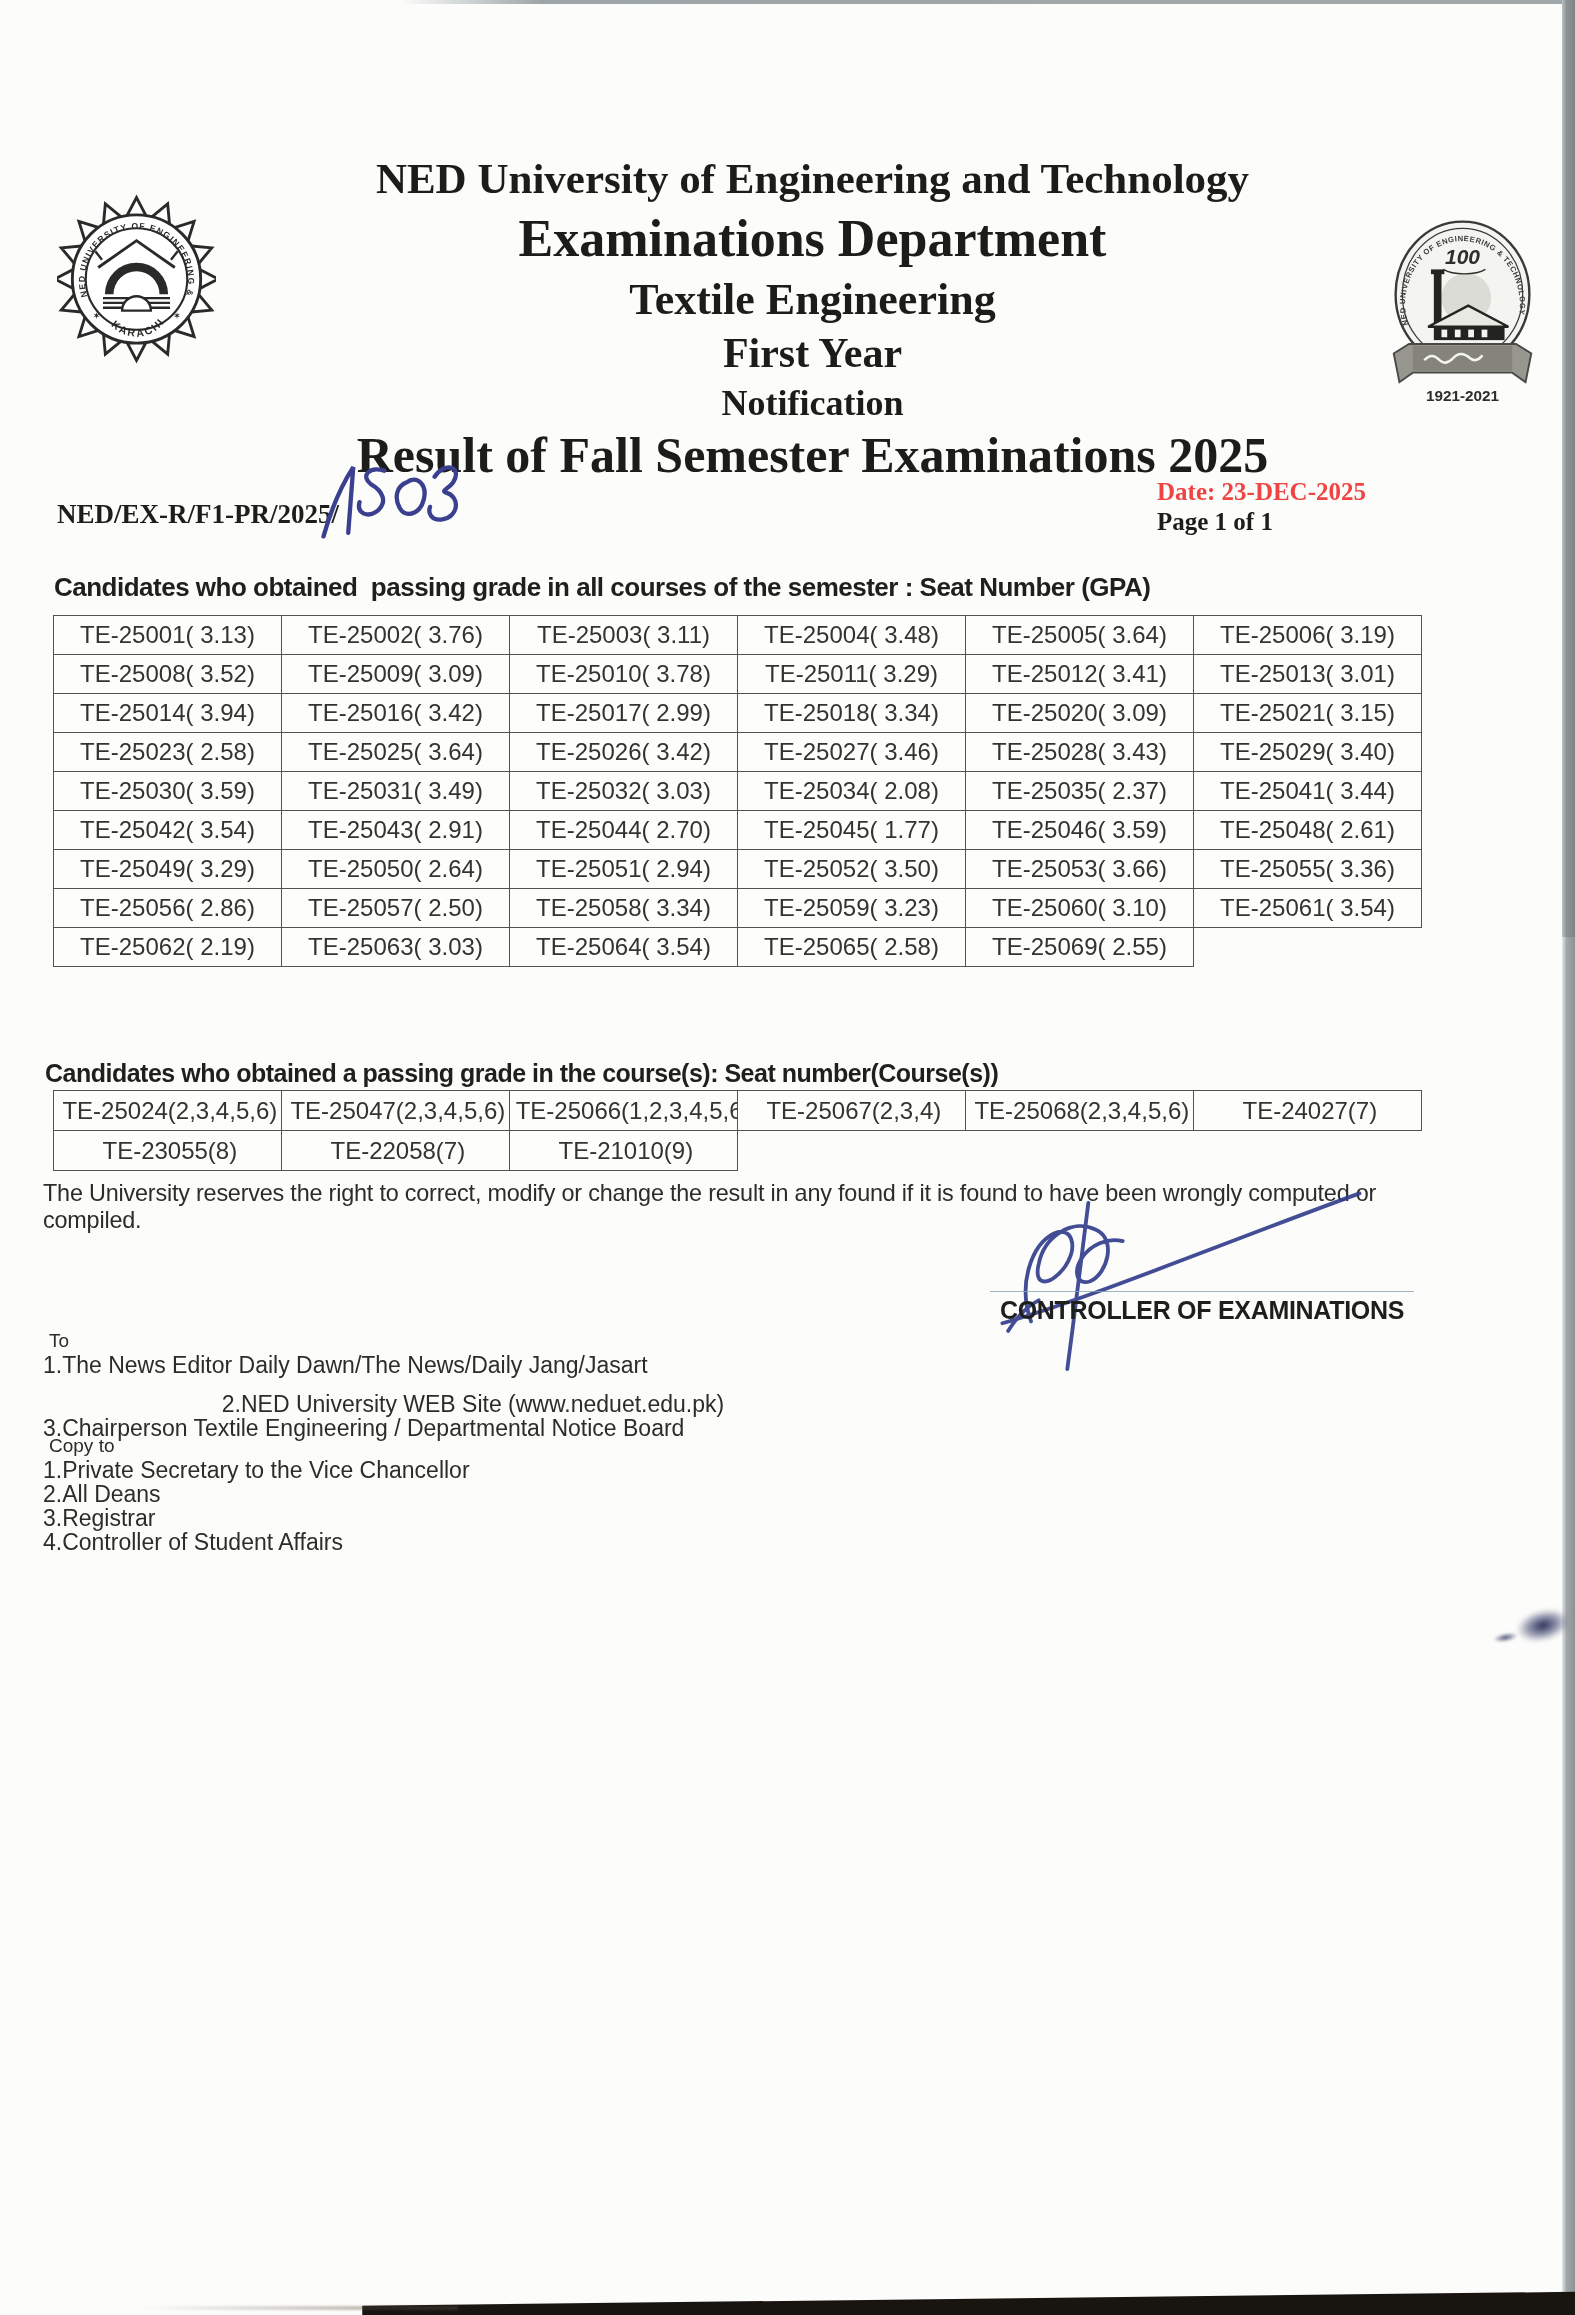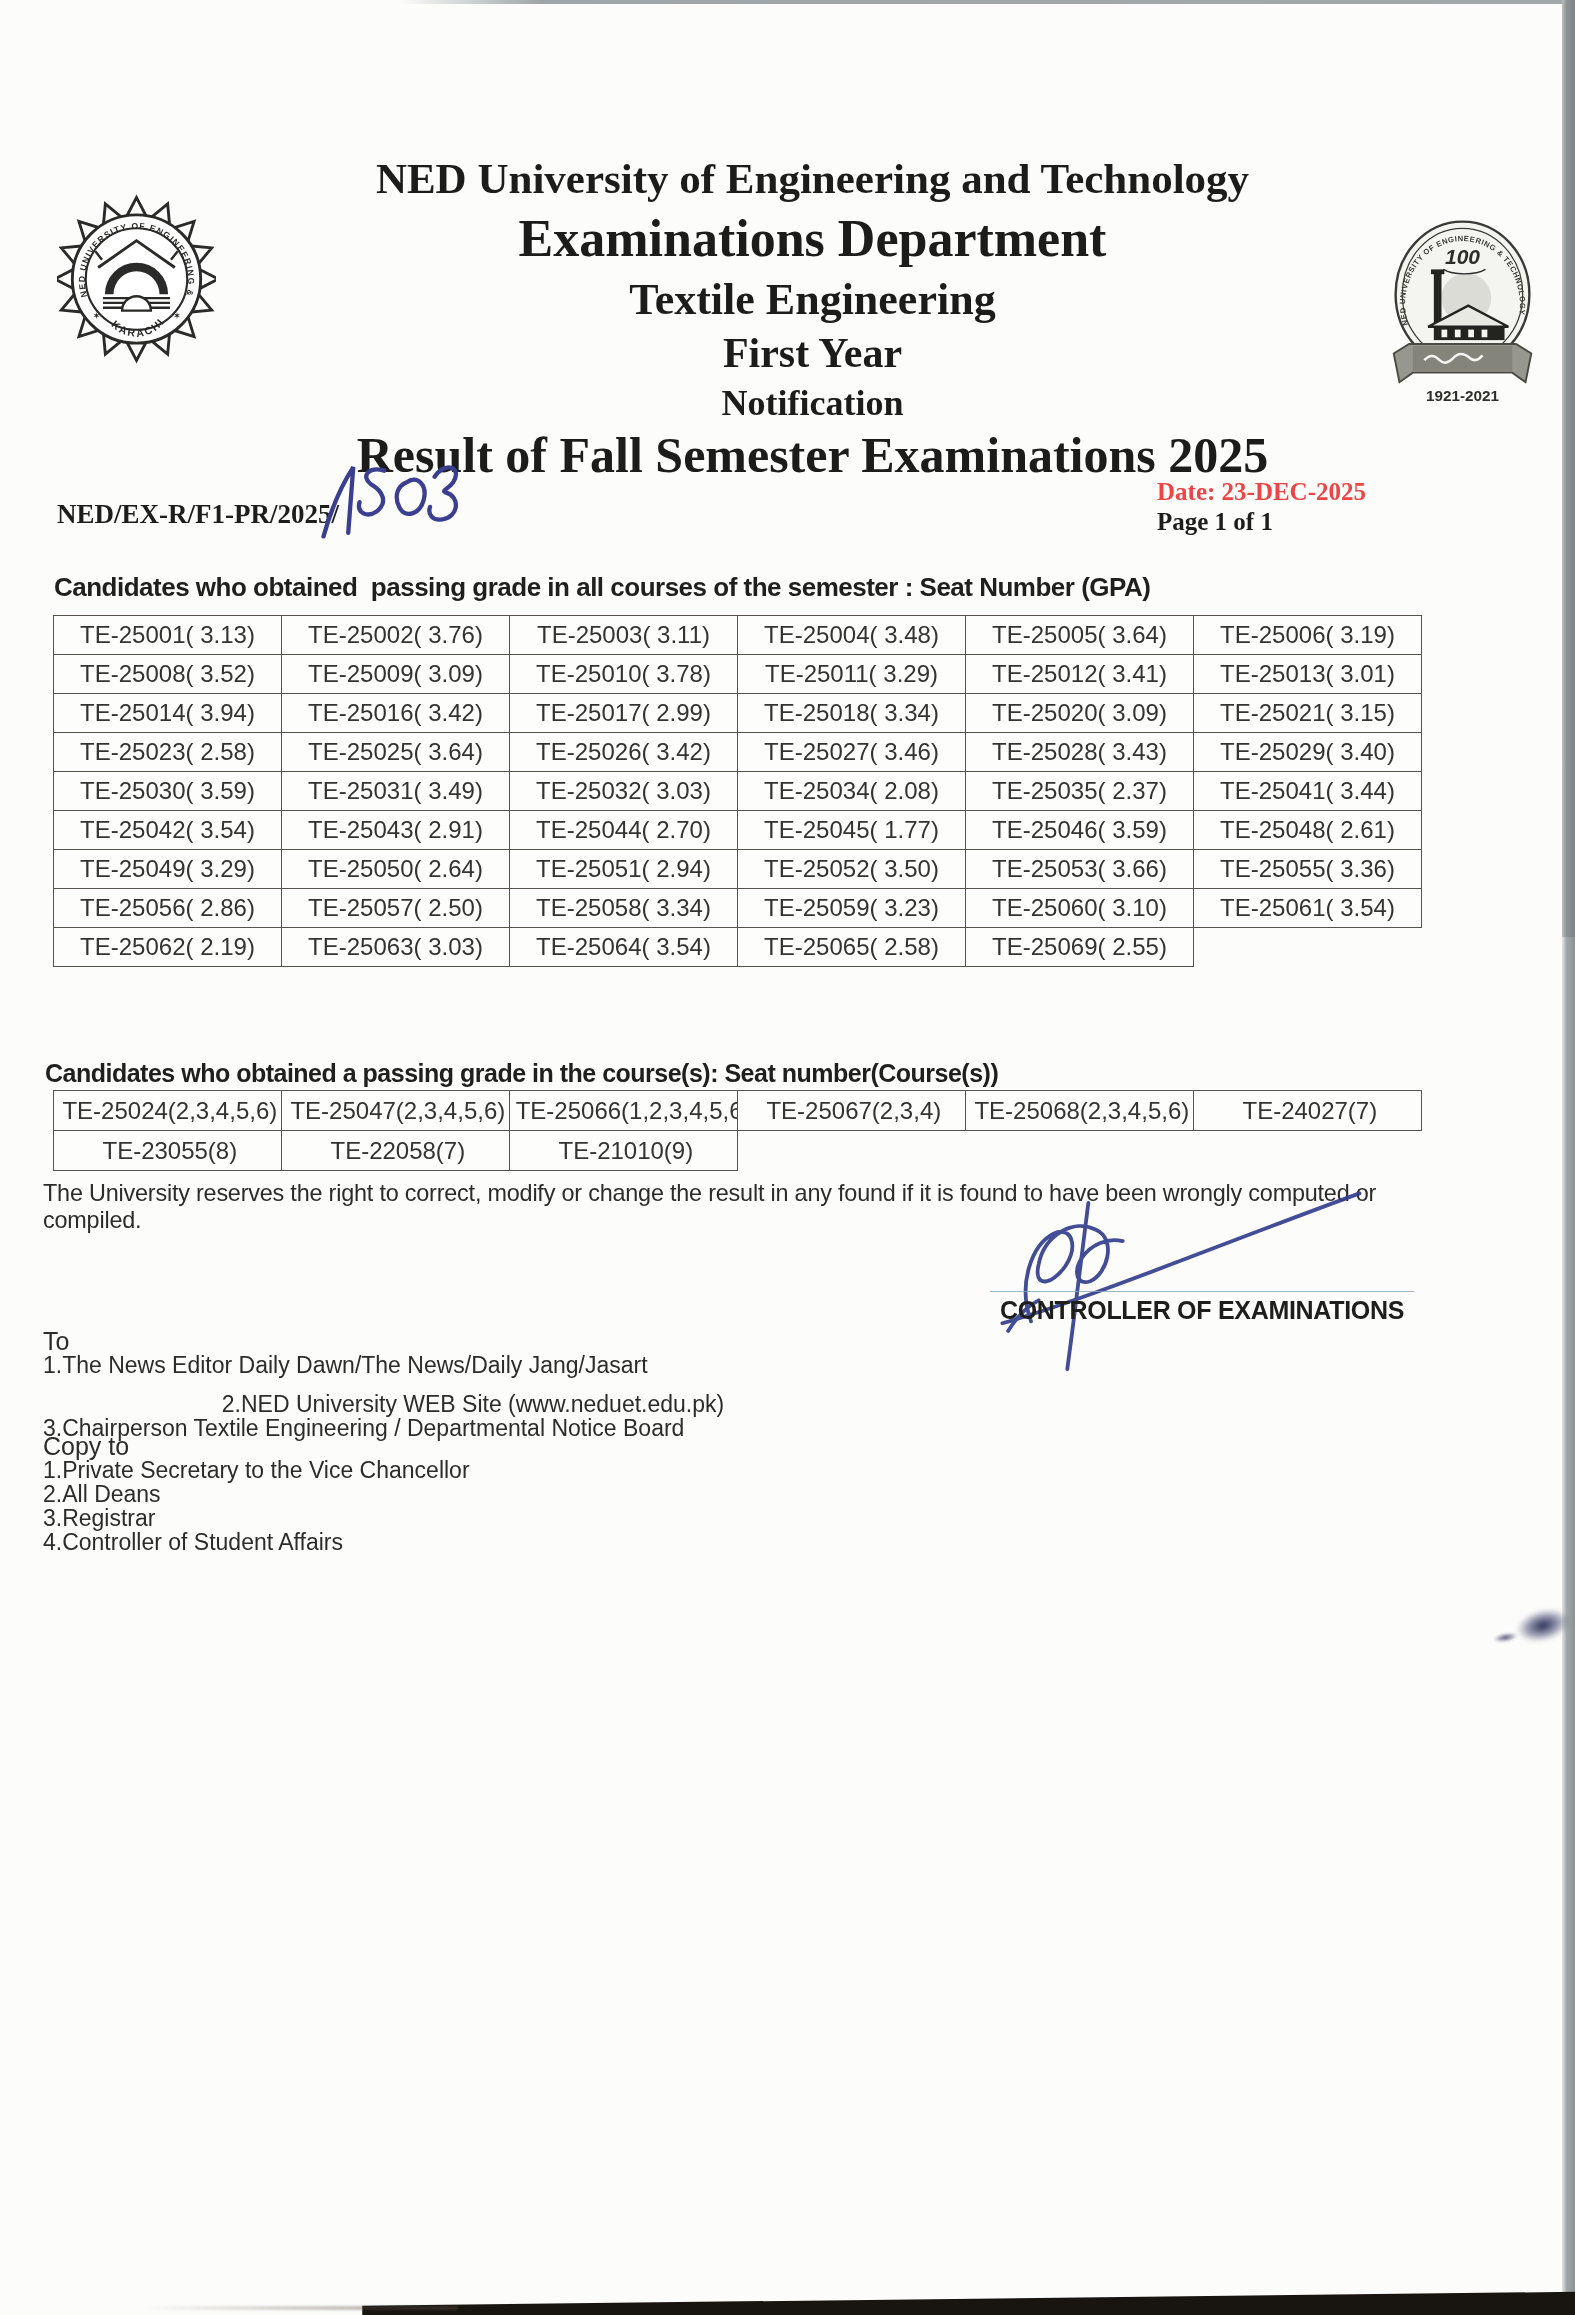--- a/index.html
+++ b/index.html
@@ -55,21 +55,21 @@
   .note-box{position:absolute;left:53px;top:956px;width:1424px;height:92px;border:1.9px solid #45423d;}
   .note-line1{position:absolute;left:7.6px;top:3.8px;font-weight:bold;font-size:25px;letter-spacing:-0.4px;color:#1f1f1d;}
   .note-line2{position:absolute;left:19px;top:36px;font-weight:bold;font-size:26px;letter-spacing:-0.2px;color:#1f1f1d;white-space:pre-wrap;}
   
   .disclaimer{position:absolute;left:43px;top:1180px;width:1396px;font-size:23.4px;color:#2c2c2a;letter-spacing:-0.2px;}
   .sig-svg{position:absolute;left:989px;top:1178px;width:382px;height:196px;}
   .sig-line{position:absolute;left:990px;top:1291px;width:424px;border-top:1.9px solid rgba(130,165,185,.8);}
   .sig-title{position:absolute;left:990px;top:1296px;width:424px;text-align:center;font-weight:bold;font-size:25px;letter-spacing:-0.3px;color:#1e1e1c;}
   
   .distribution{position:absolute;left:43px;top:1329px;width:860px;font-size:23px;line-height:24px;color:#2c2c2a;}
-  .distribution .dist-label{font-size:25px;}
+  .distribution .dist-label{font-size:19px;margin-left:6px;}
   .distribution .dist-line{min-height:24px;}
   .dist-to .dist-line:nth-child(3){margin-top:15.3px;text-align:center;}
   .copy-label{margin-top:-6.7px;}
   svg text{font-family:"Liberation Sans",sans-serif;}
 </style>
 </head>
 <body>
 
 <div class="page">
 

